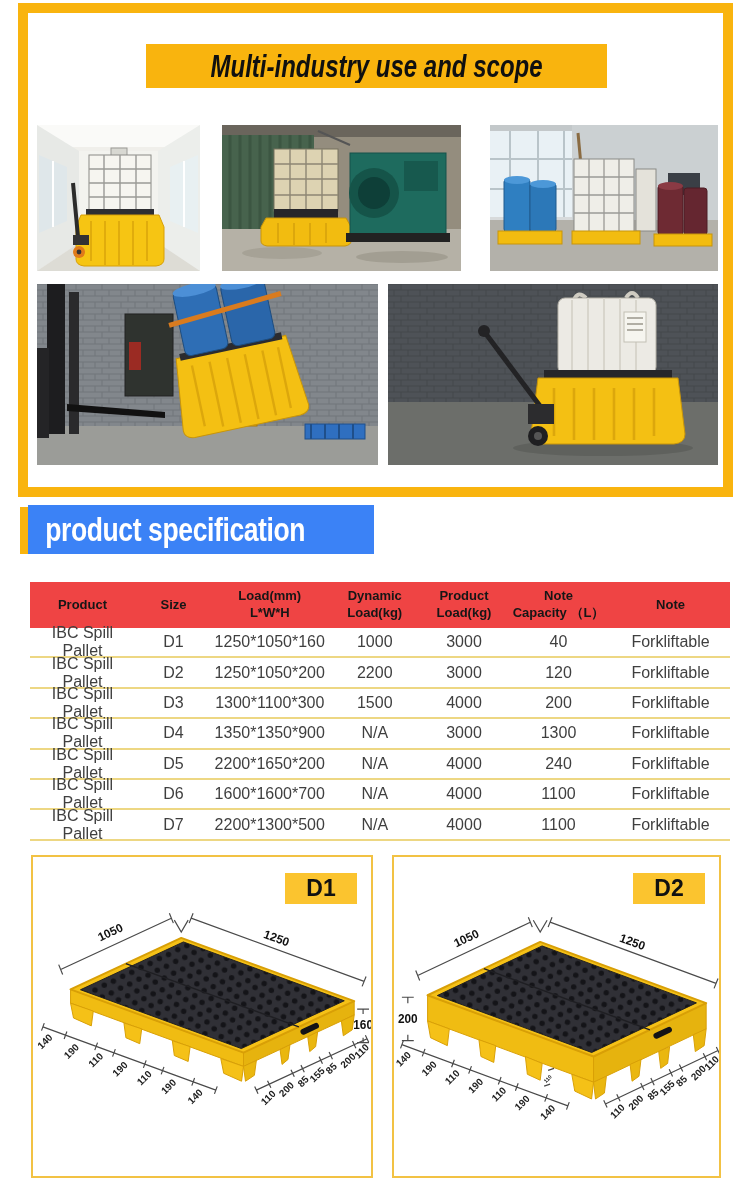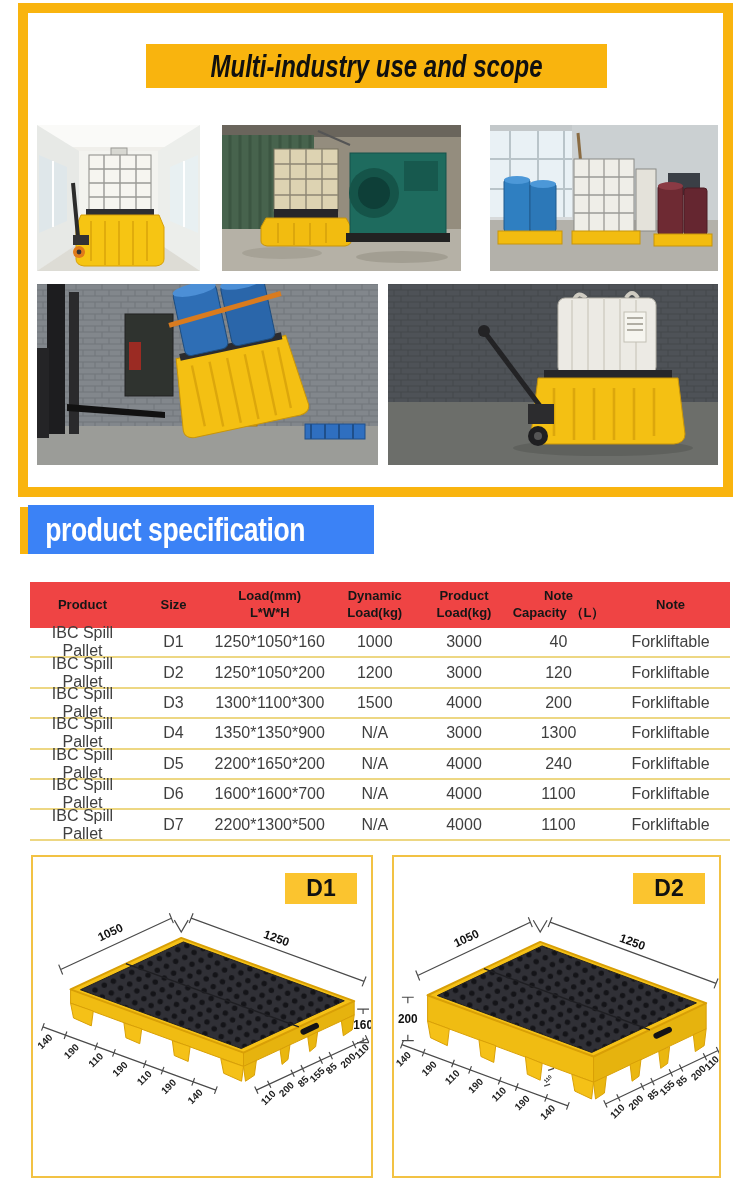--- a/index.html
+++ b/index.html
@@ -225,21 +225,21 @@
       <div class="td c2">1250*1050*160</div>
       <div class="td c3">1000</div>
       <div class="td c4">3000</div>
       <div class="td c5">40</div>
       <div class="td c6">Forkliftable</div>
     </div>
     <div class="trow">
       <div class="td c0">IBC Spill Pallet</div>
       <div class="td c1">D2</div>
       <div class="td c2">1250*1050*200</div>
-      <div class="td c3">1200</div>
+      <div class="td c3">2200</div>
       <div class="td c4">3000</div>
       <div class="td c5">120</div>
       <div class="td c6">Forkliftable</div>
     </div>
     <div class="trow">
       <div class="td c0">IBC Spill Pallet</div>
       <div class="td c1">D3</div>
       <div class="td c2">1300*1100*300</div>
       <div class="td c3">1500</div>
       <div class="td c4">4000</div>

